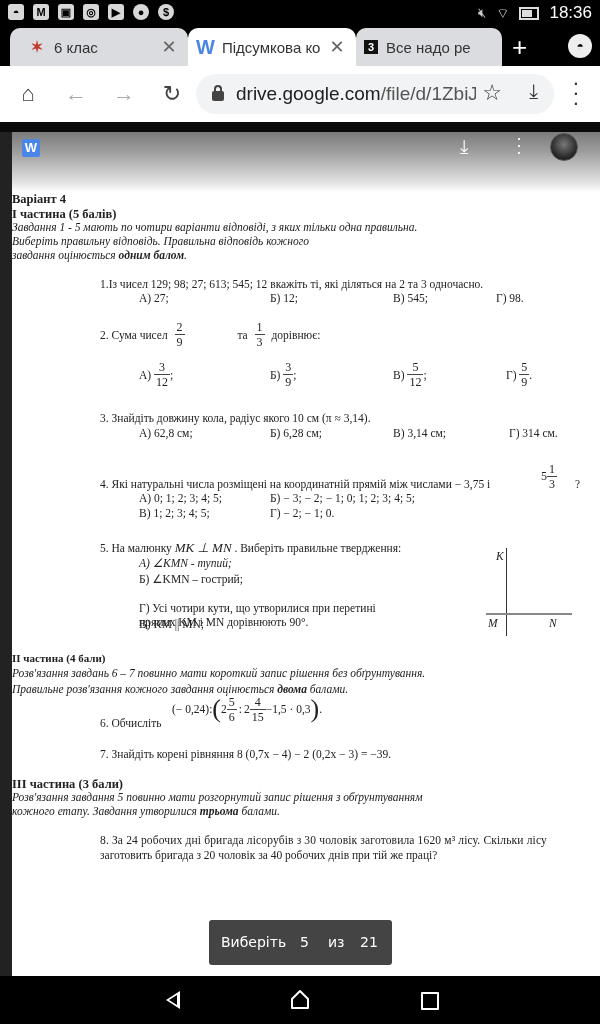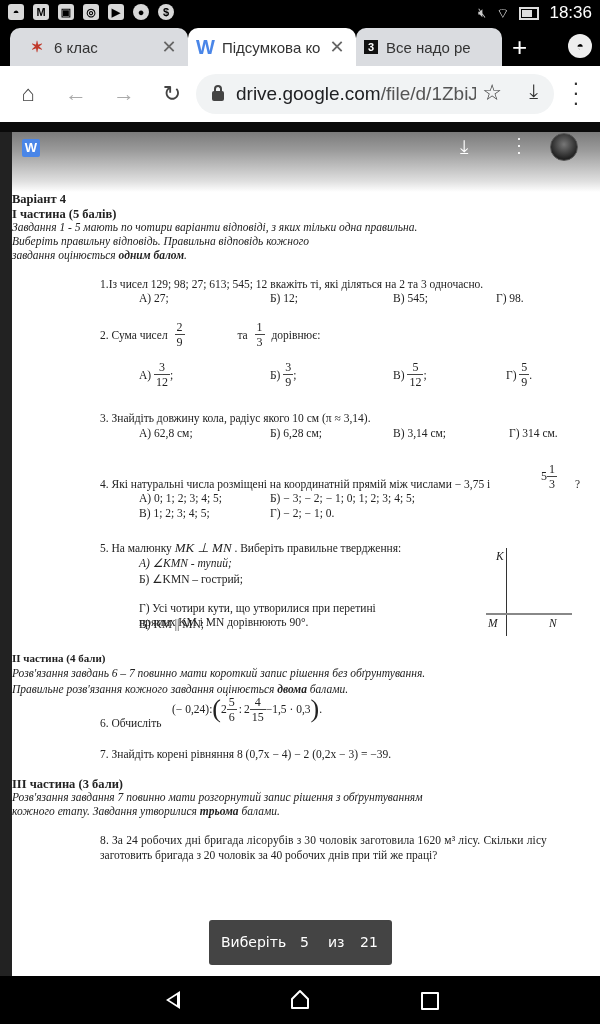--- a/index.html
+++ b/index.html
@@ -211,21 +211,21 @@
       <div class="abs center" style="top:551px;font-style:italic;"><span>Правильне розв'язання кожного завдання оцінюється </span><b>двома</b><span> балами.</span></div>
 
       <div class="abs" style="left:88px;top:585px;">6. Обчисліть</div>
       <div class="abs" style="left:160px;top:562px;font-size:11.5px;">
         <span style="vertical-align:middle;">(− 0,24):</span><span style="font-size:26px;vertical-align:middle;">(</span><span style="vertical-align:middle;">2</span><span class="frac"><span class="num">5</span><span class="den">6</span></span><span style="vertical-align:middle;margin:0 2px;">:</span><span style="vertical-align:middle;">2</span><span class="frac"><span class="num">4</span><span class="den">15</span></span><span style="vertical-align:middle;">−1,5 · 0,3</span><span style="font-size:26px;vertical-align:middle;">)</span><span style="vertical-align:middle;">.</span>
       </div>
 
       <div class="abs" style="left:88px;top:616px;">7. Знайдіть корені рівняння  8 (0,7x − 4) − 2 (0,2x − 3) = −39.</div>
 
       <div class="abs center" style="top:645px;font-weight:bold;font-size:12.5px;">ІІІ частина (3 бали)</div>
-      <div class="abs center" style="top:659px;font-style:italic;">Розв'язання  завдання 7 повинно мати розгорнутий запис рішення з обґрунтуванням</div>
+      <div class="abs center" style="top:659px;font-style:italic;">Розв'язання  завдання 5 повинно мати розгорнутий запис рішення з обґрунтуванням</div>
       <div class="abs center" style="top:673px;font-style:italic;"><span>кожного етапу.  Завдання утворилися </span><b>трьома</b><span> балами.</span></div>
 
       <div class="abs" style="left:88px;top:702px;letter-spacing:0.15px;">8. За 24 робочих дні бригада лісорубів з 30 чоловік заготовила 1620 м³ лісу. Скільки лісу</div>
       <div class="abs" style="left:88px;top:717px;font-family:Liberation Serif, serif;">заготовить бригада з 20 чоловік за 40 робочих днів при тій же праці?</div>
     </div>
   </div>
 
   <div class="viewer-header">
     <div class="dark-band"></div>
     <span class="vh-w">W</span>

